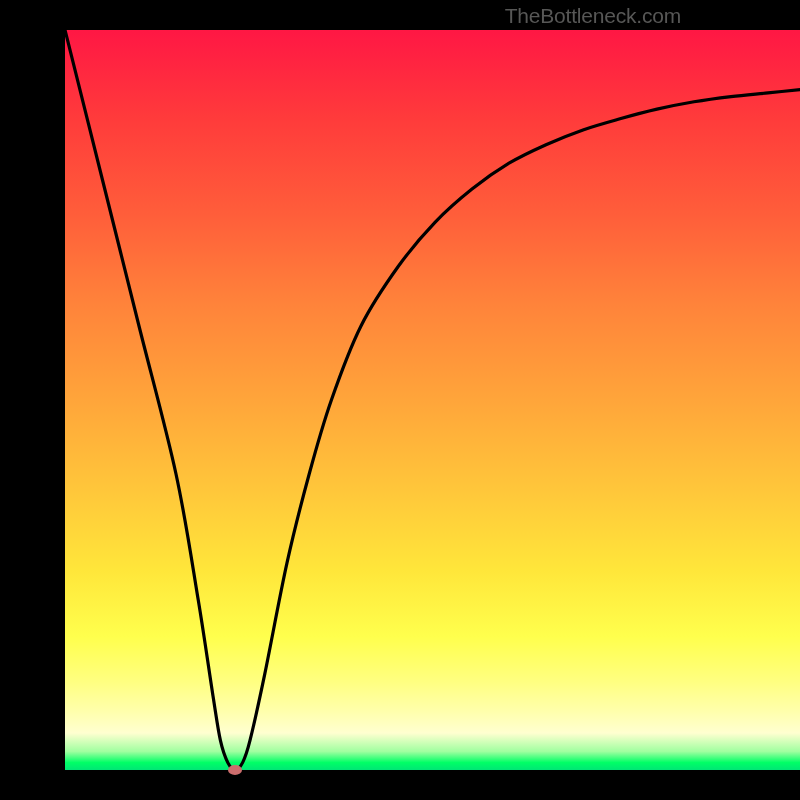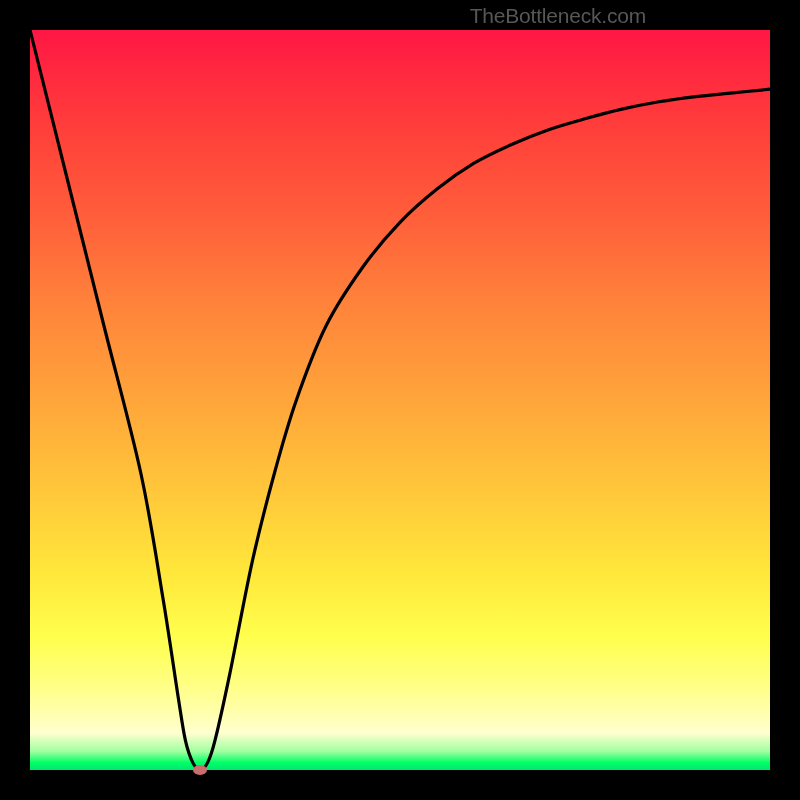--- a/index.html
+++ b/index.html
@@ -10,20 +10,21 @@
     overflow: hidden;
     background: #000;
     font-family: Arial, Helvetica, sans-serif;
   }
   .frame {
     position: relative;
     width: 652px;
     height: 800px;
     background: #000;
     box-sizing: border-box;
+    margin-left: 35px;
   }
   .plot-area {
     position: absolute;
     left: 30px;
     top: 30px;
     width: 740px;
     height: 740px;
     background: linear-gradient(
       to bottom,
       #ff1744 0%,

